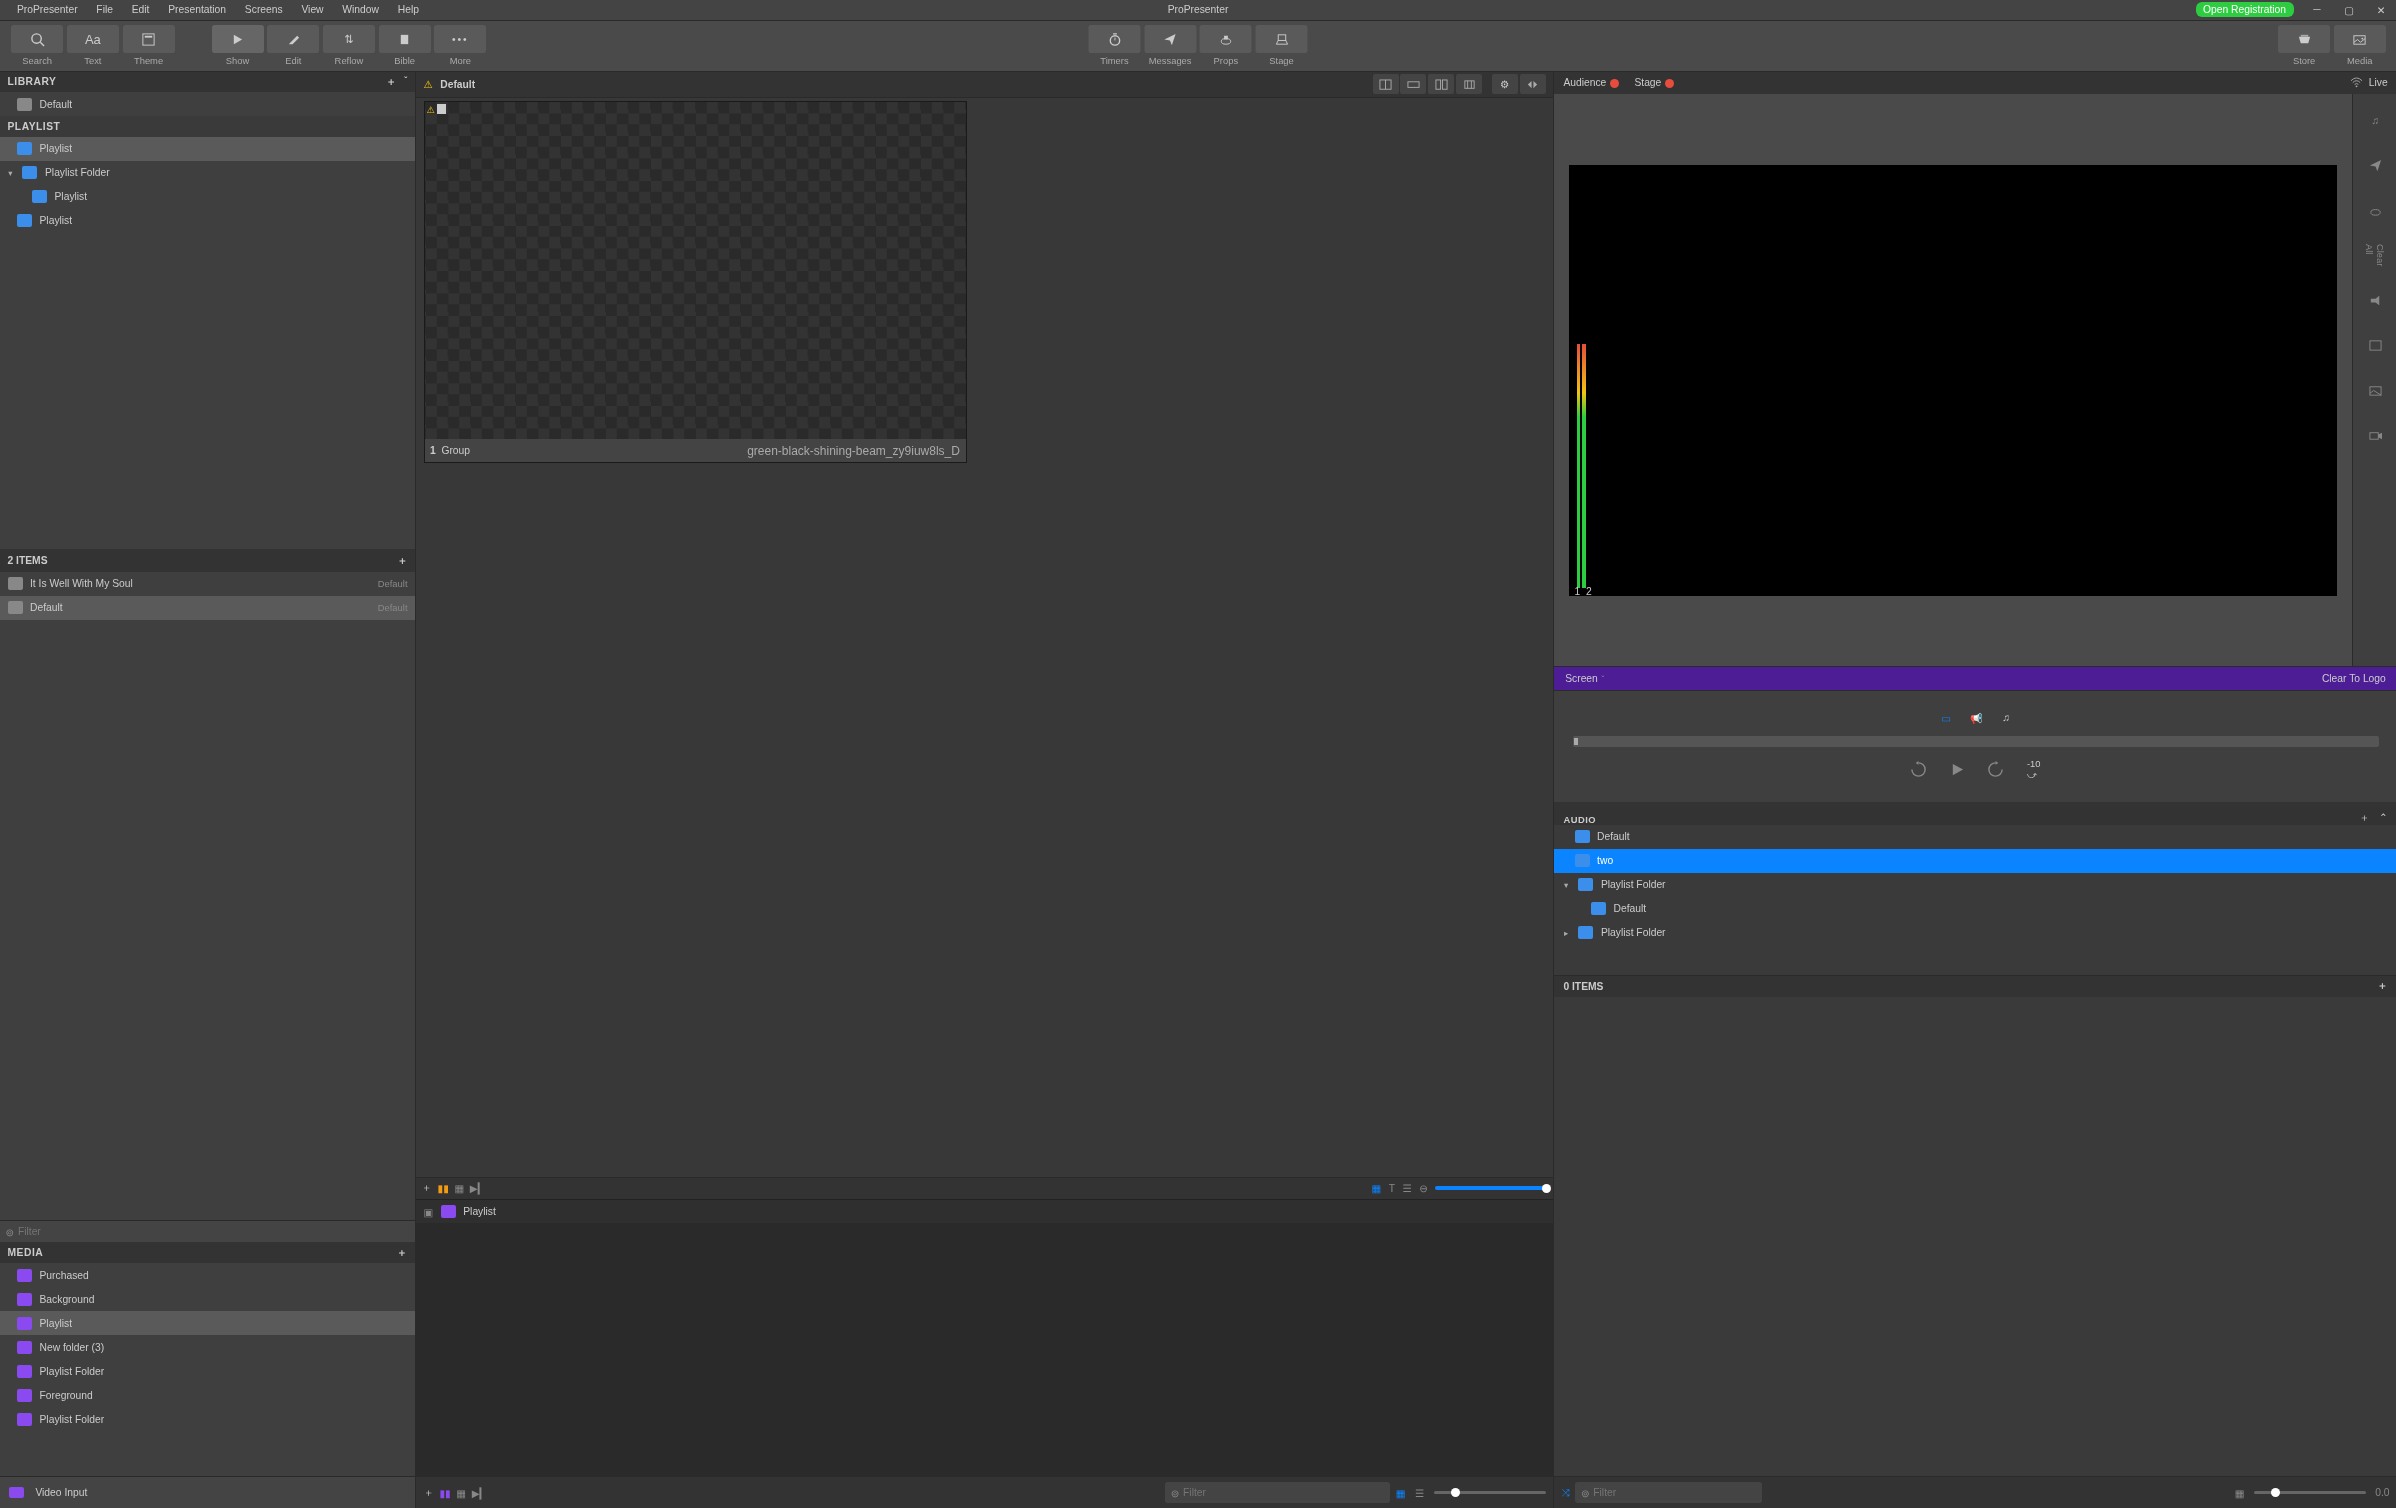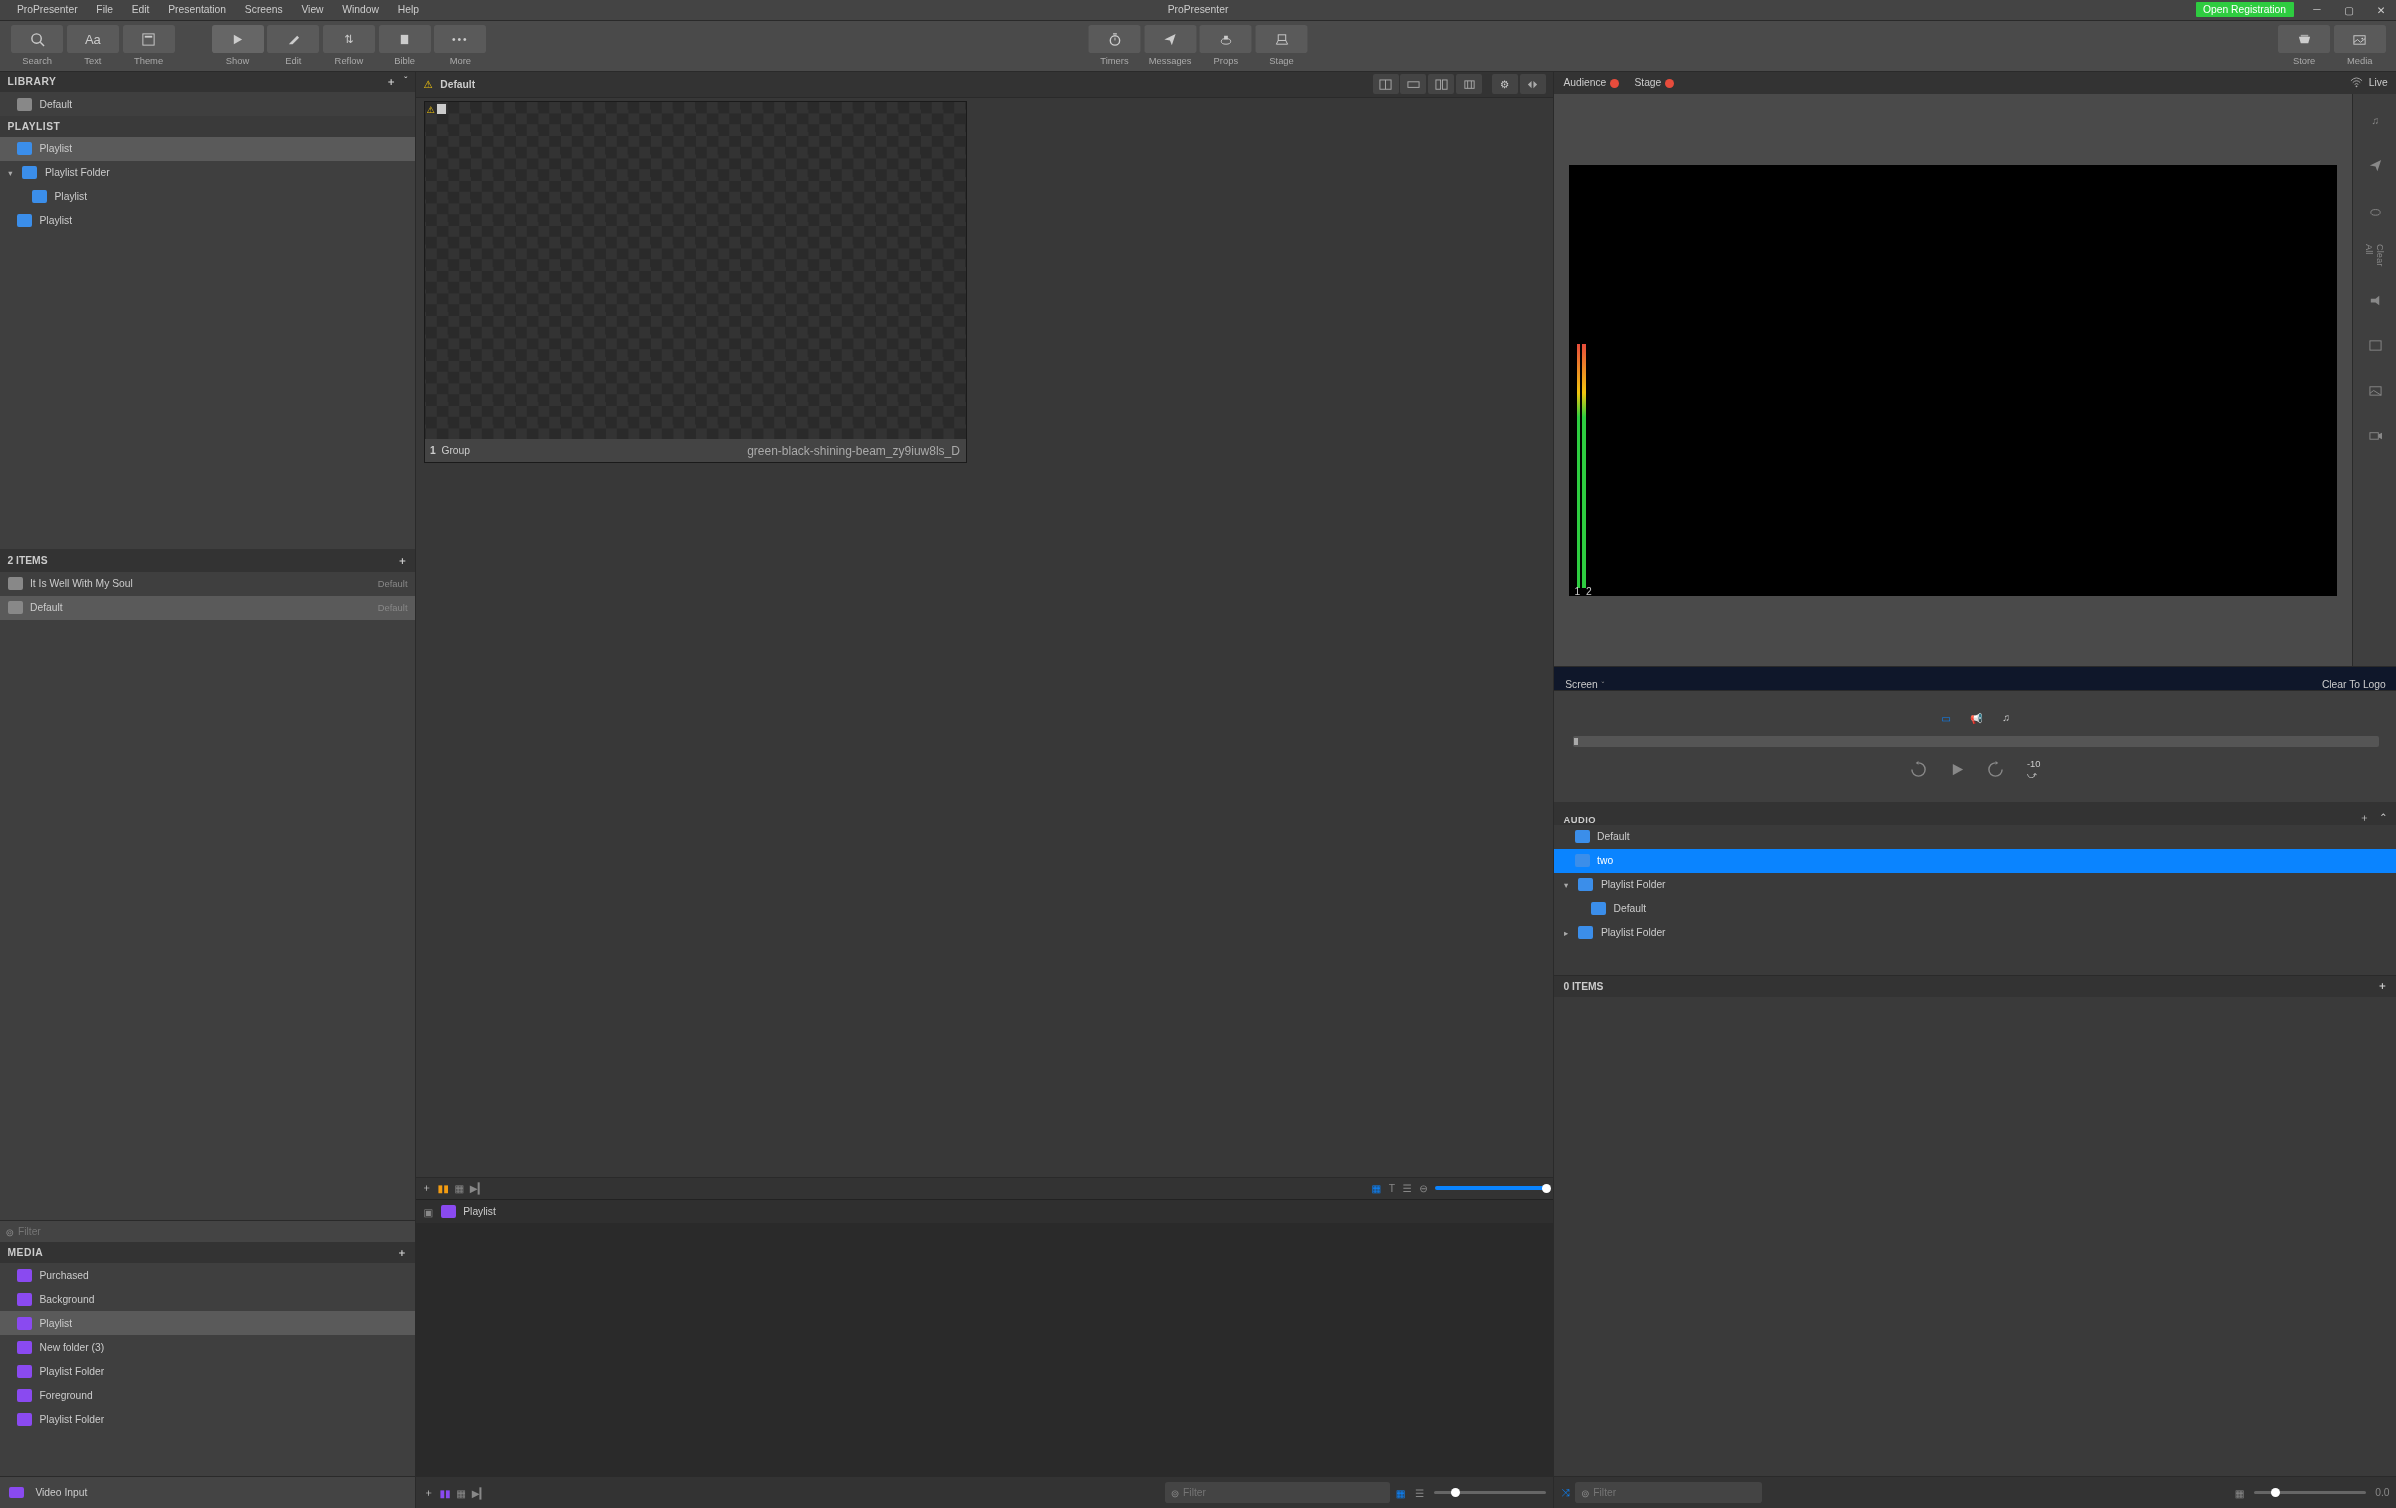--- a/index.html
+++ b/index.html
@@ -1,21 +1,21 @@
 <!DOCTYPE html>
 <html><head>
 <meta charset="utf-8">
 <style>
 * { margin: 0; padding: 0; box-sizing: border-box; font-family: -apple-system, BlinkMacSystemFont, "Segoe UI", Arial, sans-serif; font-size: 10.3px; color: #ccc; }
 body { background: #3a3a3a; width: 2397px; height: 1508px; overflow: hidden; display: flex; flex-direction: column; }
 .menubar { height: 20.6px; background: #444; display: flex; align-items: center; padding: 0 7.5px; border-bottom: 0.9px solid #2a2a2a; }
 .menubar .menu-item { padding: 0 9.4px; cursor: default; }
 .menubar .title { position: absolute; left: 50%; transform: translateX(-50%); }
 .menubar .right-controls { margin-left: auto; display: flex; align-items: center; gap: 15px; }
-.reg-btn { background: #2ecc40; color: #fff; padding: 1.9px 7.5px; border-radius: 1px; }
+.reg-btn { background: #2ecc40; color: #fff; padding: 1.9px 7.5px; border-radius: 6px; }
 .win-btn { width: 17px; height: 13px; display: inline-flex; align-items: center; justify-content: center; }
 
 .toolbar { height: 51px; background: #4a4a4a; display: flex; align-items: center; padding: 3.7px 11.2px; border-bottom: 0.9px solid #2a2a2a; }
 .toolbar-group { display: flex; gap: 3.7px; }
 .toolbar-btn { width: 52px; height: 28px; background: #5a5a5a; border-radius: 2.8px; display: flex; flex-direction: column; align-items: center; justify-content: center; }
 .toolbar-wrap { display: flex; flex-direction: column; align-items: center; gap: 2px; }
 .toolbar-label { font-size: 9.4px; color: #aaa; }
 .toolbar-center { position: absolute; left: 50%; transform: translateX(-50%); display: flex; gap: 3.7px; }
 .toolbar-right { margin-left: auto; display: flex; gap: 3.7px; }
 
@@ -69,21 +69,21 @@
 .preview-header { height: 22.5px; background: #333; display: flex; align-items: center; padding: 0 9.4px; gap: 15px; }
 .status-dot { display: inline-block; width: 9.4px; height: 9.4px; border-radius: 50%; background: #e74c3c; margin-left: 3.7px; vertical-align: middle;}
 .preview-header .live { margin-left: auto; display: flex; align-items: center; gap: 5.6px; }
 .preview-wrap { display: flex; }
 .preview-box { flex: 1; background: #4a4a4a; height: 572px; display:flex; align-items:center; justify-content:center; padding: 0 0;}
 .preview-screen { width: 768px; height: 431px; background: #000; position:relative;}
 .vu { position:absolute; left:7.5px; bottom:7.5px; display:flex; gap:1.9px; align-items:flex-end;}
 .vu-bar { width:3.7px; height:244px; background: linear-gradient(to top, #2ecc40 0%, #2ecc40 70%, #f1c40f 80%, #e74c3c 100%);}
 .vu-labels { position:absolute; left:5.6px; bottom:-1.9px; font-size:7.5px; color:#888; display:flex; gap:5.6px;}
 
-.screen-bar { height: 24px; background: #0f172a; display: flex; align-items: flex-end; padding: 0 11.2px; border-top: 0.9px solid #2a2a2a; }
+.screen-bar { height: 24px; background: #4c1d95; display: flex; align-items: center; padding: 0 11.2px; border-top: 0.9px solid #2a2a2a; }
 .screen-bar .right { margin-left: auto; }
 .transport { height: 112px; background: #3f3f3f; display:flex; flex-direction:column; align-items:center; justify-content:center; gap:11.2px; border-top:0.9px solid #2a2a2a;}
 .transport-icons { display:flex; gap:19px; font-size:13px; color:#888;}
 .progress { width: 806px; height: 11.2px; background: #555; border-radius: 1.9px; position:relative;}
 .progress::before { content:''; position:absolute; left:1.9px; top:1.9px; width:3.7px; height:7.5px; background:#aaa;}
 .playback-ctrl { display:flex; gap:22.5px; align-items:center; color:#888;}
 .audio-header { height:22.5px; background:#333; display:flex; align-items:flex-end; padding:0 9.4px;}
 .audio-header .actions { margin-left:auto; display:flex; gap:9.4px;}
 .audio-item { height:24px; display:flex; align-items:center; padding-left:20.6px; gap:7.5px;}
 .audio-item.selected { background:#0a84ff; color:#fff;}

